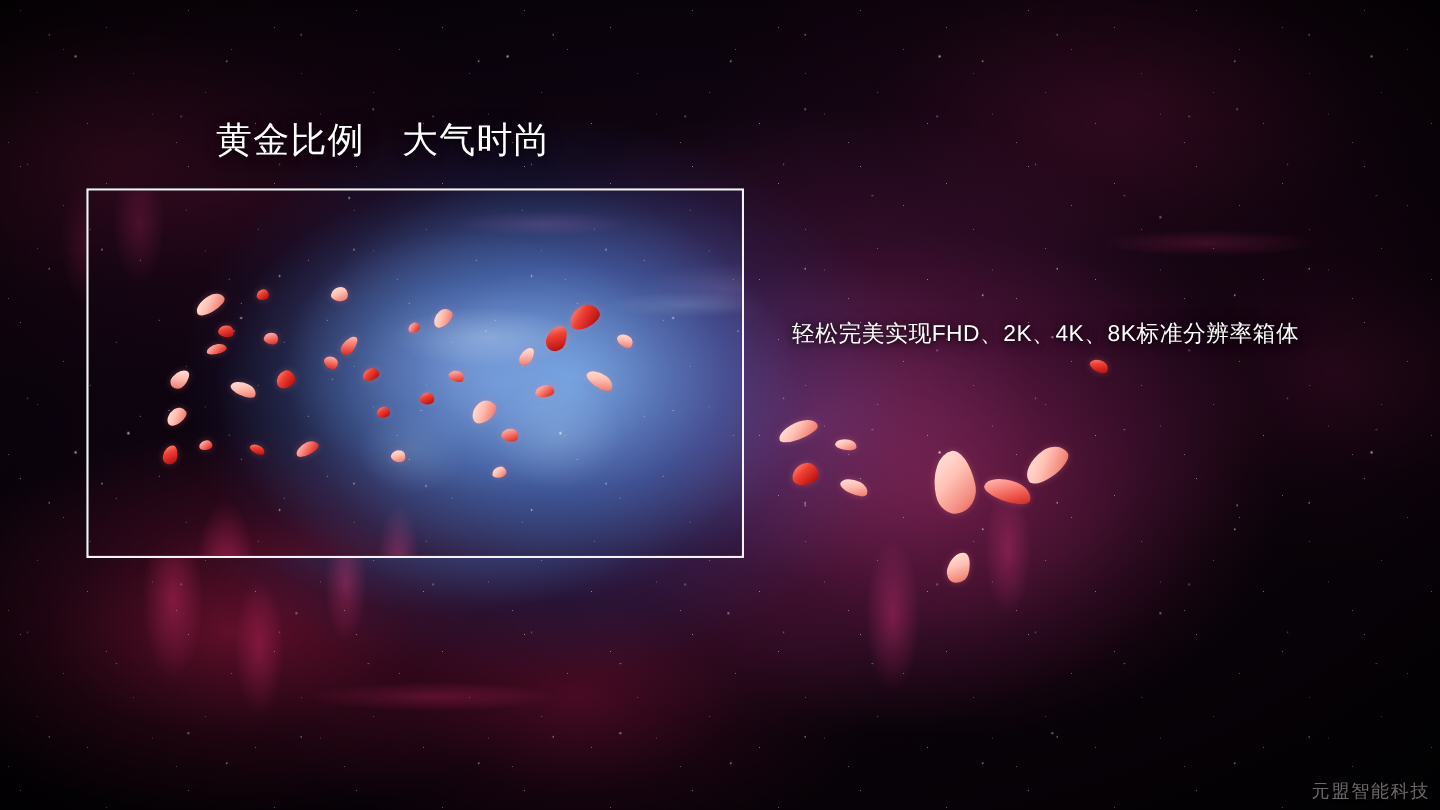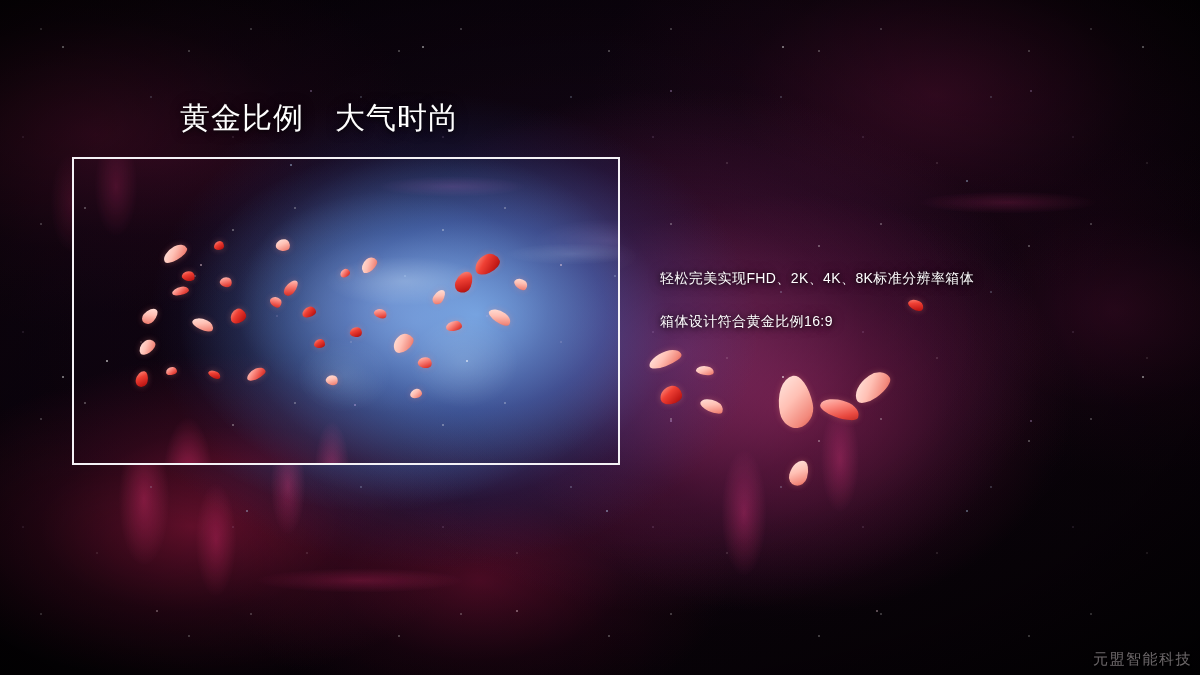--- a/index.html
+++ b/index.html
@@ -163,21 +163,21 @@
     text-shadow: 0 1px 5px rgba(0,0,0,0.75), 0 0 14px rgba(0,0,0,0.45);
   }
 
   #body-copy {
     position: absolute;
     left: 660px;
     top: 257px;
     width: 520px;
   }
   .body-line {
-    font-size: 14px;
+    font-size: 19px;
     line-height: 43px;
     color: #ffffff;
     white-space: nowrap;
     letter-spacing: 0.4px;
     text-shadow: 0 1px 5px rgba(0,0,0,0.8), 0 0 12px rgba(0,0,0,0.55);
   }
 
   #watermark {
     position: absolute;
     right: 8px;
@@ -258,17 +258,16 @@
           <div class="petal deep" style="left: 400px; top: 96px; width: 26px; height: 18px; transform: rotate(-25deg);"></div>
           <div class="petal pale" style="left: 414px; top: 152px; width: 24px; height: 12px; transform: rotate(35deg);"></div>
           <div class="petal" style="left: 372px; top: 162px; width: 16px; height: 10px; transform: rotate(-5deg);"></div>
           <div class="petal pale" style="left: 440px; top: 120px; width: 14px; height: 10px; transform: rotate(40deg);"></div>
         </div>
     </div>
   </div>
 
   <div id="body-copy">
     <div class="body-line">轻松完美实现FHD、2K、4K、8K标准分辨率箱体</div>
-    <div class="body-line">箱体设计符合黄金比例16:9</div>
   </div>
 
   <div id="watermark">元盟智能科技</div>
 </div>
 
 </body></html>

